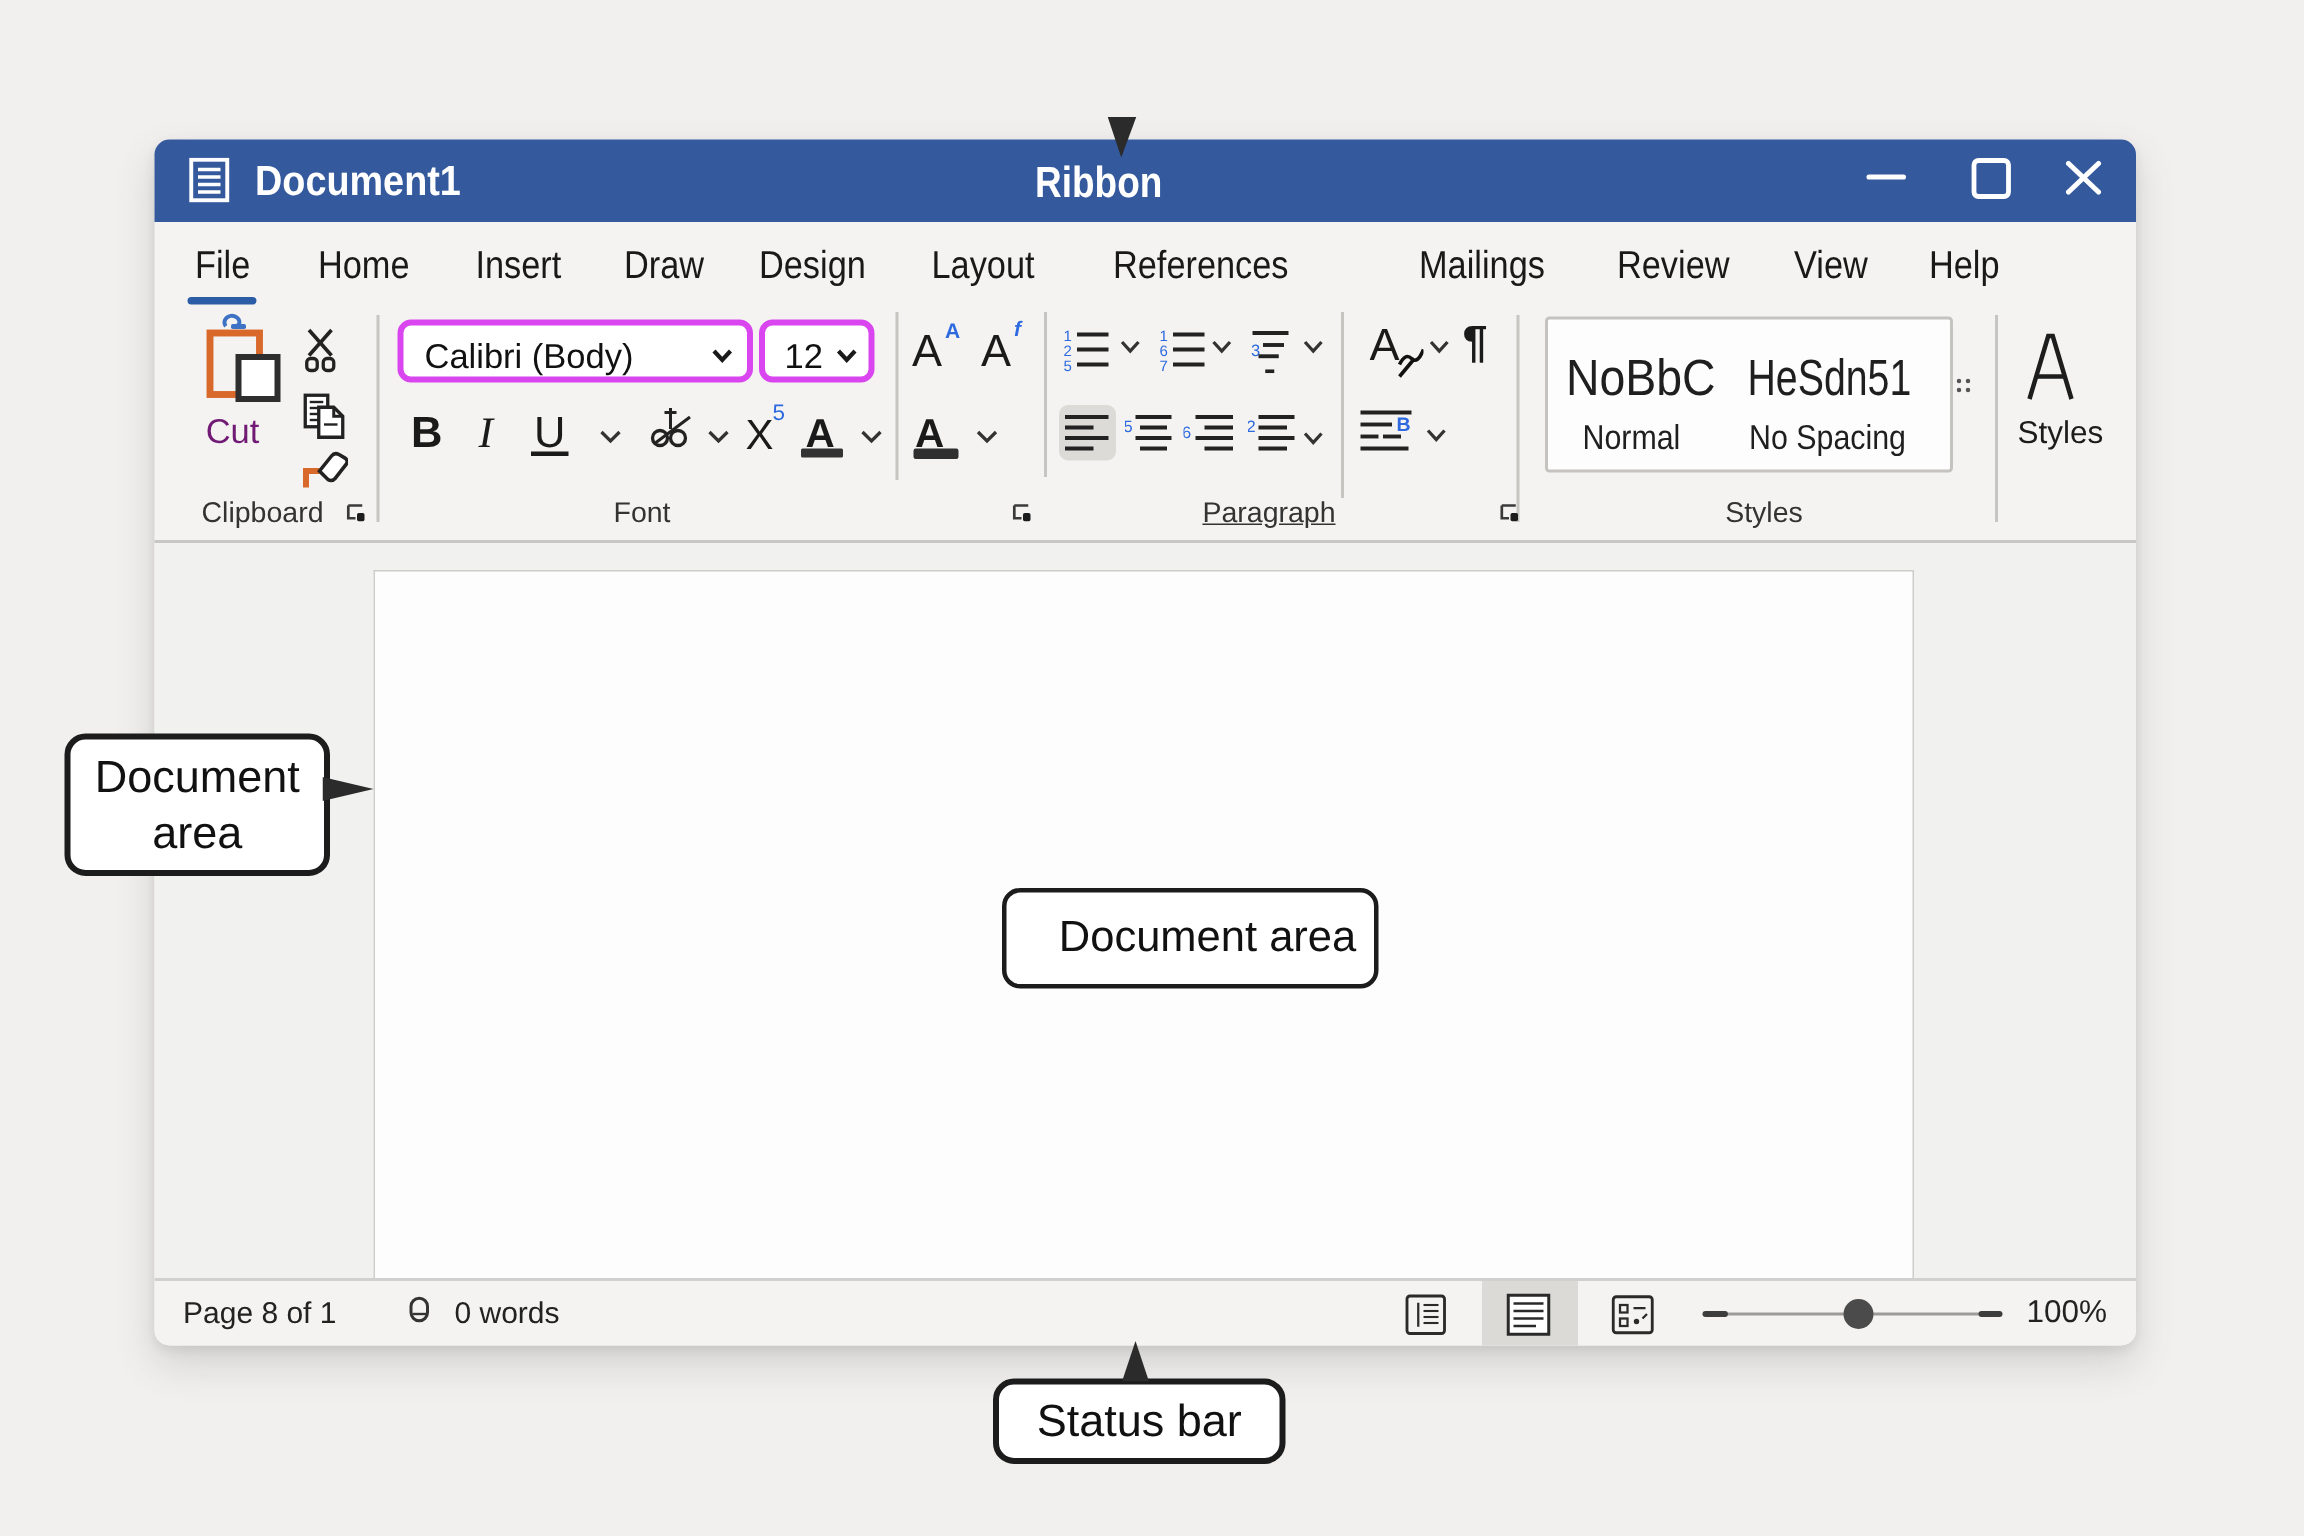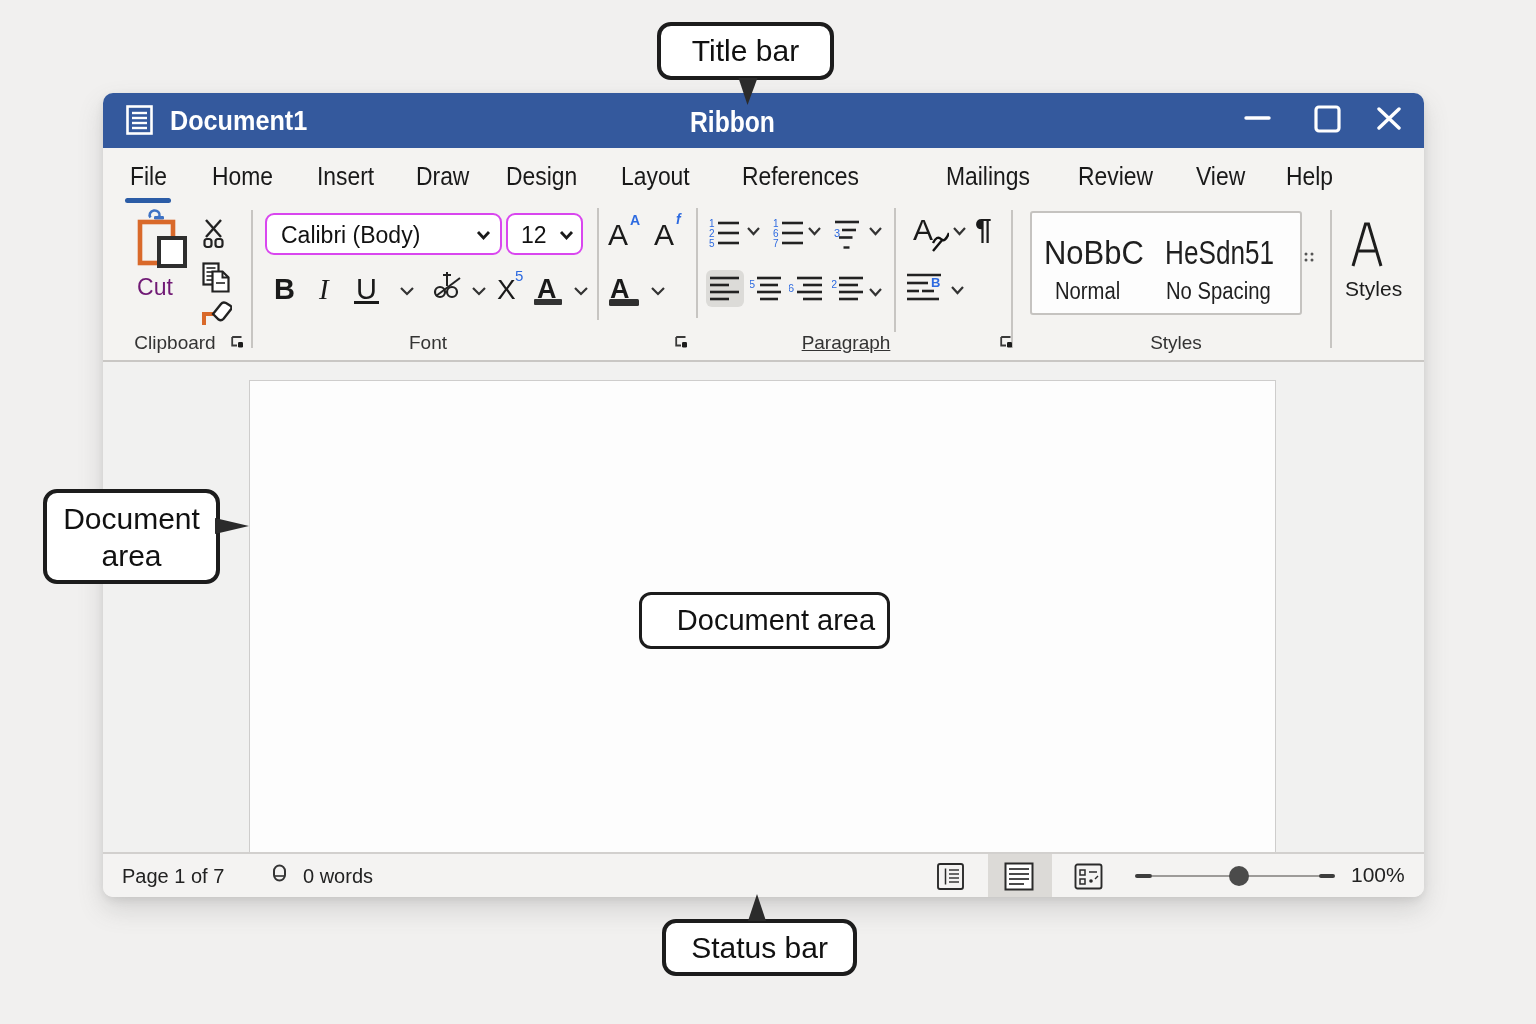--- a/index.html
+++ b/index.html
@@ -20,21 +20,21 @@
   .menubar { position:absolute; left:0; top:55px; width:1321px; height:52px; }
   .mi { position:absolute; top:14px; font-size:26px; color:#191919; line-height:28px; transform:scaleX(.88); transform-origin:left; }
   .file-line { position:absolute; left:22px; top:50px; width:46px; height:5px; background:#2b5ca6; border-radius:3px; }
 
   .ribbon { position:absolute; left:0; top:107px; width:1321px; height:162px;
             border-bottom:2px solid #c9c7c4; }
   .rdiv { position:absolute; width:2px; background:#c7c5c2; }
   .rlabel { position:absolute; top:132px; font-size:19px; color:#333; width:200px; text-align:center; }
   .launch { position:absolute; }
 
-  .combo { position:absolute; background:#fff; border:2px solid #d946ef; border-radius:9px; }
+  .combo { position:absolute; background:#fff; border:4px solid #d946ef; border-radius:9px; }
   .combo span { position:absolute; left:14px; top:7px; font-size:23px; color:#111; }
 
   .chev { position:absolute; }
 
   
   .statusbar { position:absolute; left:0; top:759px; width:1321px; height:45px;
                background:#f4f3f2; border-top:2px solid #d2d0ce; border-radius:0 0 10px 10px; font-size:20px; color:#222; }
 
   .docarea { position:absolute; left:0; top:269px; width:1321px; height:490px; background:#f1f1f0; }
   .page { position:absolute; left:146px; top:18px; width:1027px; height:472px;
@@ -298,21 +298,21 @@
         <line x1="8.5" y1="29" x2="25.5" y2="29" stroke="#1d1d1d" stroke-width="3"></line>
       </svg>
       <div class="abs" style="left:1242px; top:77px; font-size:21px; color:#1c1c1c;">Styles</div>
     </div>
 
     <div class="docarea">
       <div class="page"></div>
     </div>
 
     <div class="statusbar">
-      <div class="abs" style="left:19px; top:11px;">Page 1 of 7</div>
+      <div class="abs" style="left:19px; top:11px;">Page 8 of 1</div>
       <svg class="abs" style="left:167px; top:10px;" width="20" height="26" viewBox="0 0 20 26">
         <rect x="4" y="1.5" width="11" height="15" rx="5.5" fill="none" stroke="#333" stroke-width="2"></rect>
         <path d="M9.5,13 a5,4 0 0 0 10,0" fill="none" stroke="#333" stroke-width="0"></path>
         <line x1="5" y1="12" x2="14" y2="12" stroke="#333" stroke-width="1.6"></line>
       </svg>
       <div class="abs" style="left:200px; top:11px;">0 words</div>
       <div class="abs" style="left:885px; top:0; width:64px; height:43px; background:#dcdad7;"></div>
 
       <svg class="abs" style="left:833px; top:8px;" width="30" height="30" viewBox="0 0 30 30">
         <rect x="2" y="2" width="25" height="25" rx="2" fill="none" stroke="#2a2a2a" stroke-width="1.9"></rect>
@@ -341,29 +341,28 @@
       </svg>
 
       <div class="abs" style="left:1032px; top:19.5px; width:17px; height:4.5px; background:#3d3d3d; border-radius:2.5px;"></div>
       <div class="abs" style="left:1049px; top:21px; width:179px; height:2px; background:#9d9b99;"></div>
       <div class="abs" style="left:1126px; top:12px; width:20px; height:20px; background:#4b4b4b; border-radius:50%;"></div>
       <div class="abs" style="left:1216px; top:19.5px; width:16px; height:4.5px; background:#3d3d3d; border-radius:2.5px;"></div>
       <div class="abs" style="left:1248px; top:9px; font-size:21px;">100%</div>
     </div>
   </div>
 
-  <div class="callout" style="left:657px; top:22px; width:177px; height:58px;">Title bar</div>
   <svg class="abs" style="left:734px; top:78px;" width="28" height="28" viewBox="0 0 28 28">
     <polygon points="4.5,0 23.5,0 13.5,27" fill="#2b2b2b"></polygon>
   </svg>
 
   <div class="callout" style="left:43px; top:489px; width:177px; height:95px; line-height:37px;text-align:center;">Document<br>area</div>
   <svg class="abs" style="left:215px; top:512px;" width="36" height="28" viewBox="0 0 36 28">
     <polygon points="0,6 0,22 34,14" fill="#2b2b2b"></polygon>
   </svg>
 
-  <div class="callout" style="left:639px; top:592px; width:251px; height:57px; border-width:3.5px; border-radius:12px; font-size:29px;padding-left:23px;">Document area</div>
+  <div class="callout" style="left:668px; top:592px; width:251px; height:67px; border-width:3.5px; border-radius:12px; font-size:29px;padding-left:23px;">Document area</div>
 
   <div class="callout" style="left:662px; top:919px; width:195px; height:57px;">Status bar</div>
   <svg class="abs" style="left:743px; top:893px;" width="28" height="28" viewBox="0 0 28 28">
     <polygon points="5,28 23,28 14,1" fill="#2b2b2b"></polygon>
   </svg>
 </div>
 
 </body></html>

